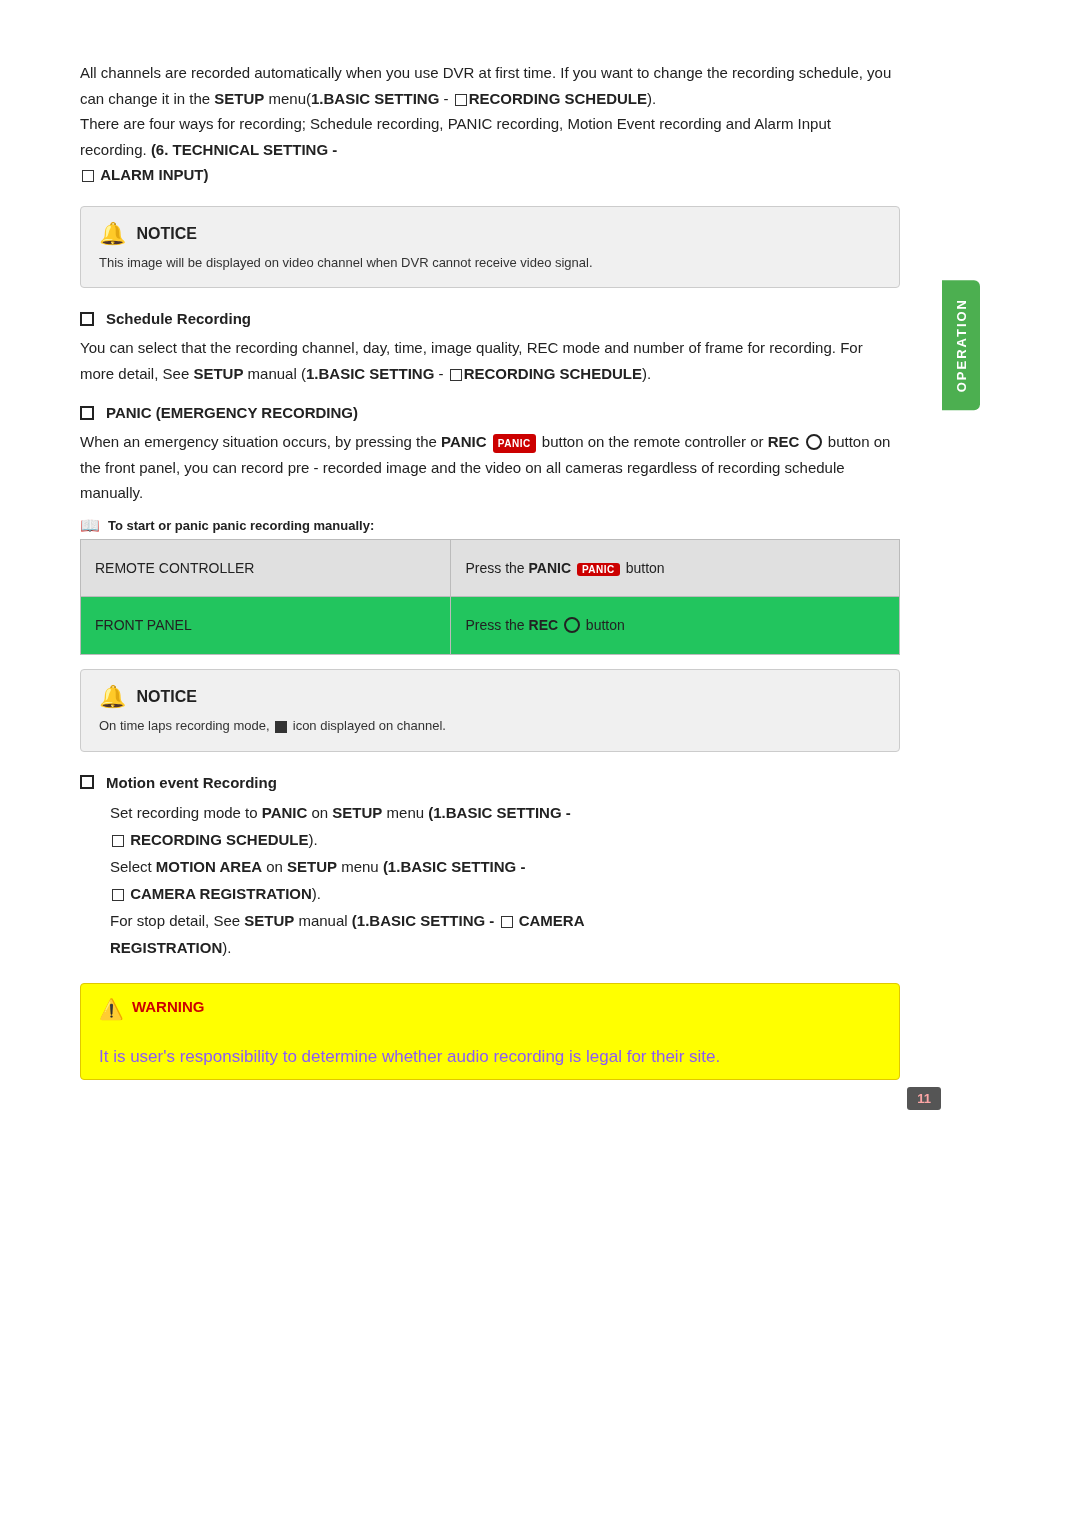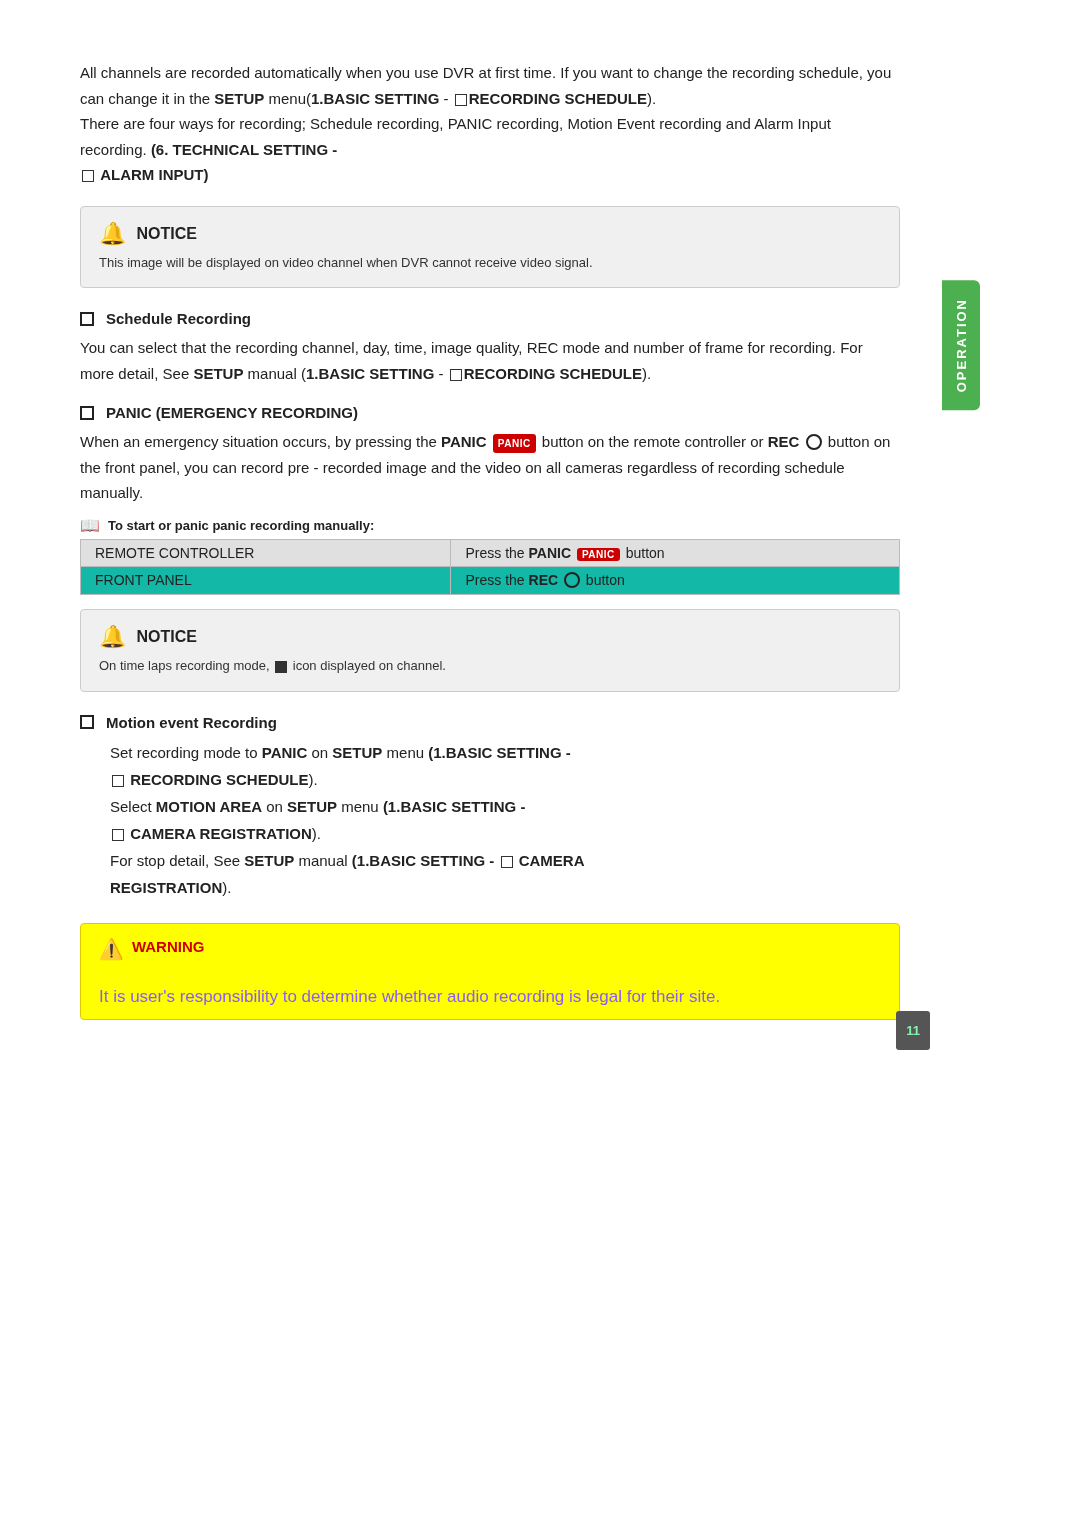--- a/index.html
+++ b/index.html
@@ -123,27 +123,27 @@
       font-size: 16px;
     }
     table.panic-table {
       border-collapse: collapse;
       width: 100%;
       margin-bottom: 14px;
       font-size: 14px;
     }
     table.panic-table td {
       border: 1px solid #bbb;
-      padding: 5px 14px;
+      padding: 20px 14px;
     }
     table.panic-table tr:first-child td {
       background: #e0e0e0;
     }
     table.panic-table tr:last-child td {
-      background: #14b8a6;
+      background: #22c55e;
     }
     .small-square {
       display: inline-block;
       width: 12px;
       height: 12px;
       background: #333;
       margin: 0 2px;
       vertical-align: middle;
     }
     .exclaim-badge {
@@ -186,26 +186,26 @@
       margin-bottom: 3px;
     }
     .warning-text {
       font-size: 17px;
       color: #8b5cf6;
       margin-top: 24px;
     }
     .page-number {
       position: absolute;
       bottom: 30px;
-      right: 50px;
+      right: 39px;
       background: #555;
-      color: #86efac;
+      color: #fca5a5;
       font-size: 13px;
       font-weight: bold;
-      padding: 12px 10px;
+      padding: 4px 10px;
       border-radius: 3px;
     }
     .inline-sq {
       display: inline-block;
       width: 12px;
       height: 12px;
       border: 1.5px solid #333;
       vertical-align: middle;
       margin: 0 2px;
     }

